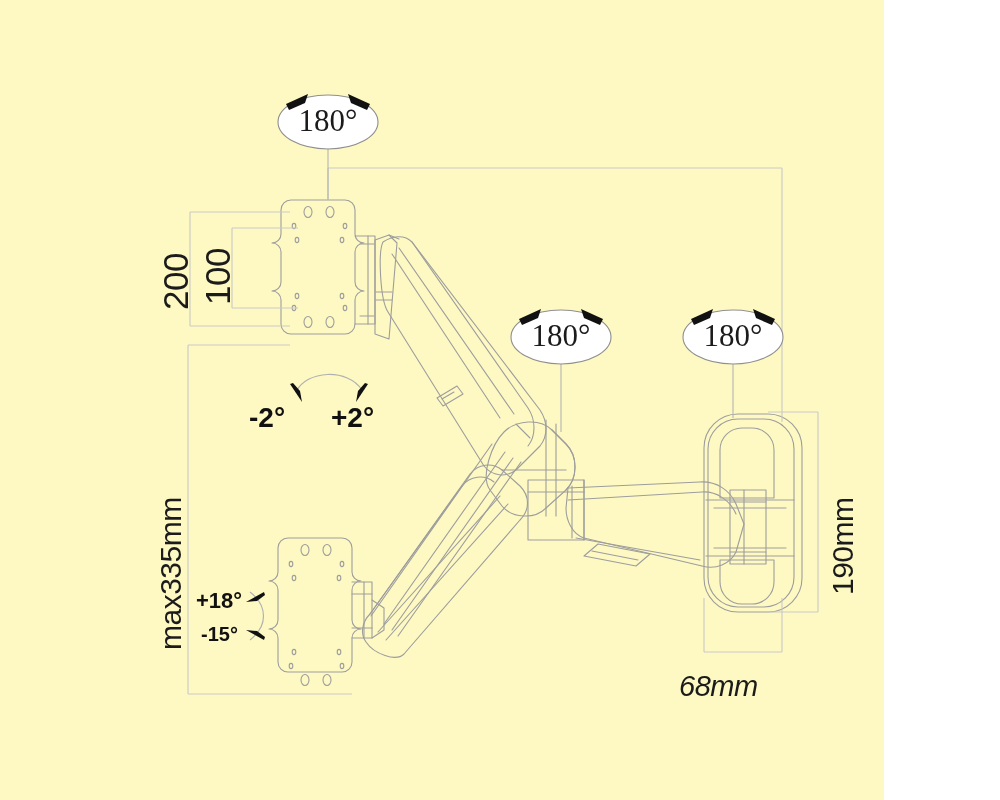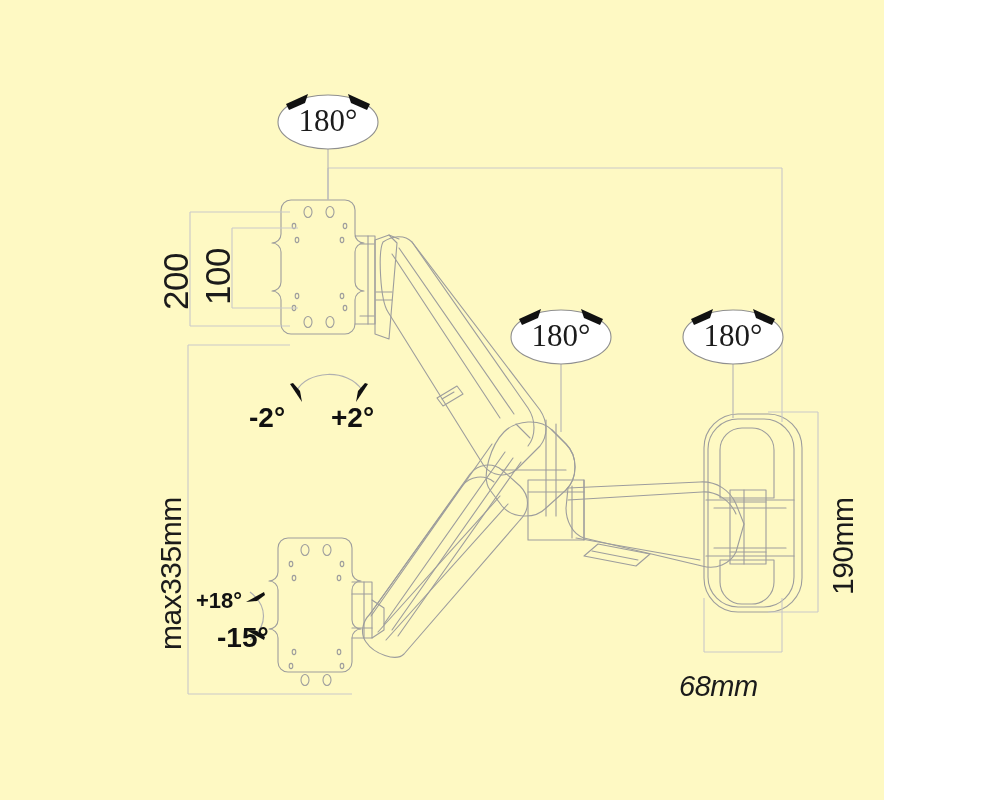--- a/index.html
+++ b/index.html
@@ -324,15 +324,15 @@
   <div class="dimtext rot90" style="left:828px; top:595px; font-size:30px;">190mm</div>
 
   <div class="dimtext" style="left:679px; top:672px; font-size:29px;font-style:italic;">68mm</div>
 
   <div class="angletext" style="left:249px; top:404px; font-size:28px;">-2°</div>
 
   <div class="angletext" style="left:331px; top:404px; font-size:28px;">+2°</div>
 
   <div class="angletext" style="left:196px; top:590px; font-size:22px;">+18°</div>
 
-  <div class="angletext" style="left:201px; top:624px; font-size:28px;margin-left:16px;">-15°</div>
+  <div class="angletext" style="left:201px; top:624px; font-size:20px;">-15°</div>
 
 </div>
 
 </body></html>

